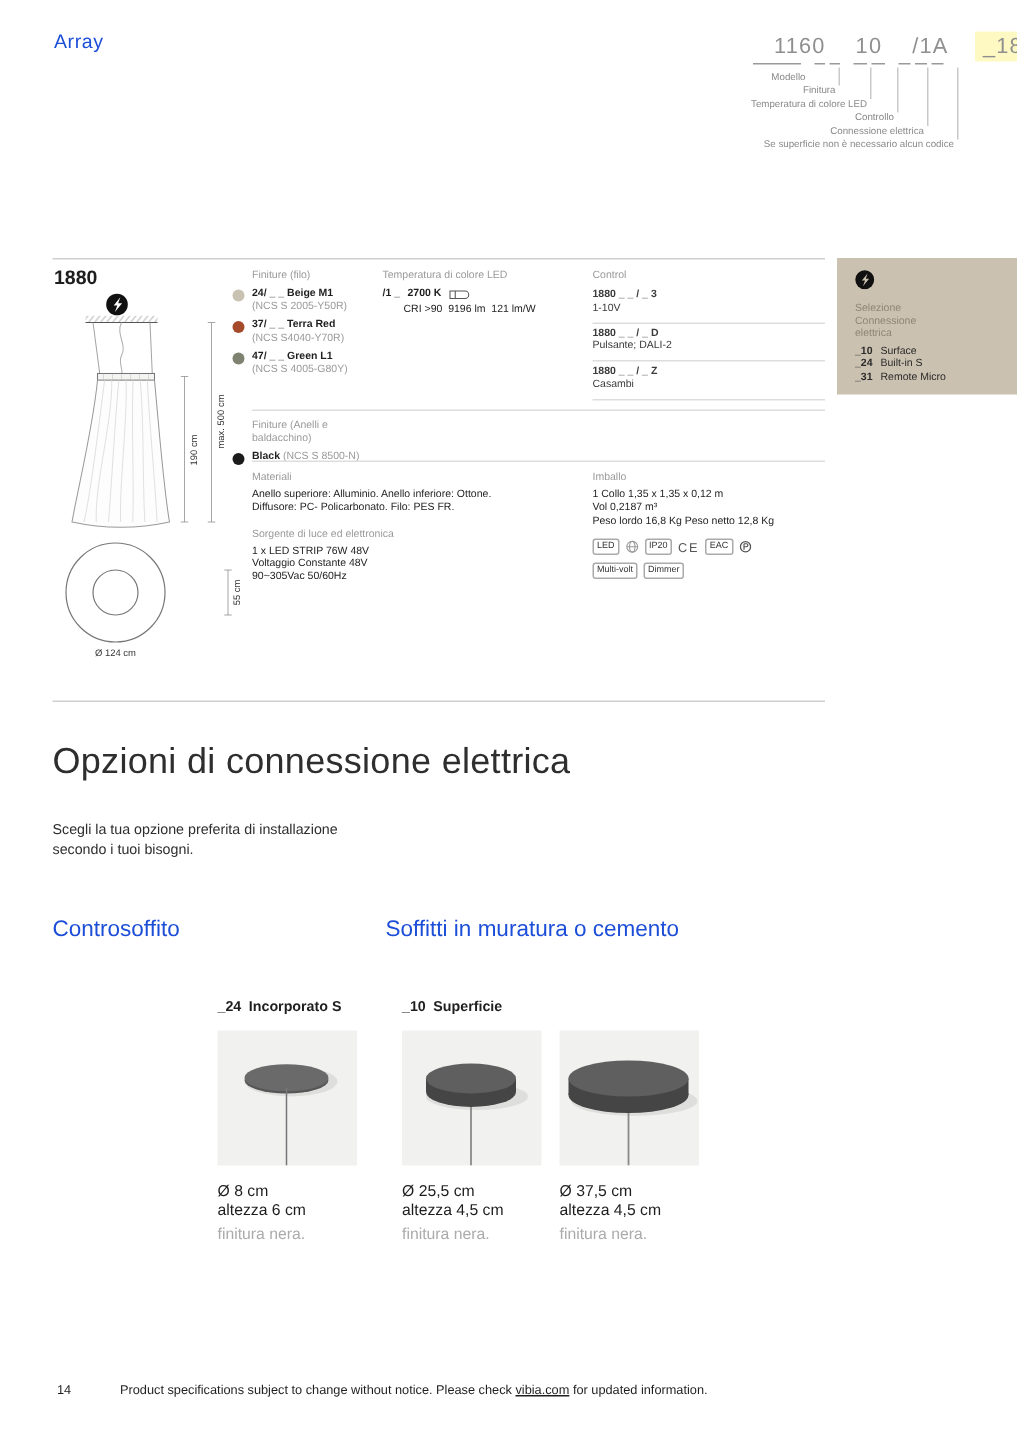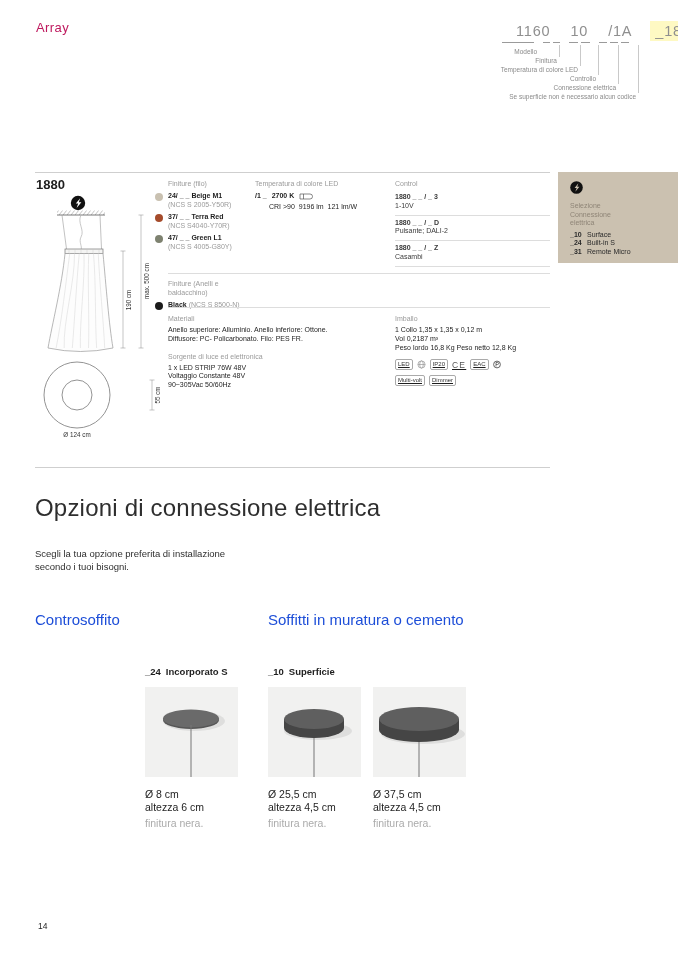--- a/index.html
+++ b/index.html
@@ -4,21 +4,21 @@
 <style>
   * { margin:0; padding:0; box-sizing:border-box; }
   html,body { background:#ffffff; }
   .page {
     position:relative; width:678px; height:959px; background:#fff;
     font-family:"Liberation Sans","DejaVu Sans",sans-serif; color:#1e1e1e; overflow:hidden;
   }
   .abs { position:absolute; }
 
   
-  .page-title { left:36px; top:20px; font-size:13px; letter-spacing:.4px; color:#be185d; }
+  .page-title { left:36px; top:20px; font-size:13px; letter-spacing:.4px; color:#1d4ed8; }
   .code-row { left:516px; top:23px; display:flex; gap:20px; font-size:14.5px; letter-spacing:.8px; color:#8f8f8f; align-items:baseline; }
   .code-seg.hl { padding:2px 5px; margin:-2px -2px; }
   .dash-row { left:502px; top:42px; display:flex; gap:9px; }
   .dash-group { display:flex; gap:3px; }
   .dash { height:1px; background:#9a9a9a; display:inline-block; }
   .code-label { position:absolute; font-size:6.5px; line-height:9px; color:#8a8a8a; white-space:nowrap; }
   .leader { position:absolute; width:1px; background:#c9c9c9; }
 
   
   .rule { height:1px; background:#cfcfcf; }
@@ -45,21 +45,21 @@
   .sel-header { width:54px; font-size:7px; line-height:8.6px; color:#8f8577; margin-top:4px; }
   .sel-items { margin-top:3px; }
   .sel-item { display:flex; font-size:7px; line-height:8.6px; color:#2a2a2a; }
   .sel-code { font-weight:bold; width:17px; }
   .sel-name { width:44px; }
 
   .mat-col { width:220px; }
   .mat-col .col-header { margin-bottom:3px; }
   .imb-col { width:170px; }
   .imb-col .col-header { margin-bottom:3px; }
-  .badge-row { display:flex; align-items:center; gap:4px; margin-top:7px;text-decoration:underline; }
+  .badge-row { display:flex; align-items:center; gap:4px; margin-top:7px; }
   .badge { border:1px solid #aaa; border-radius:2px; padding:1px 2px; font-size:6px; line-height:7px; color:#333; }
   .ce-mark { font-size:8.5px; letter-spacing:1.2px; color:#555; }
 
   
   .opt-title { font-size:24px; font-weight:400; color:#2e2e2e; letter-spacing:.2px; }
   .opt-sub { font-size:9.5px; line-height:13px; color:#2e2e2e; }
   .grp-title { font-size:15px; font-weight:400; color:#1d4ed8; }
   .card { width:93px; }
   .card-title { font-size:9.5px; font-weight:bold; height:12px; white-space:nowrap; }
   .card-title .nm { margin-left:5px; }
@@ -306,21 +306,21 @@
 
   <div class="abs rule" style="left:35px; top:467px; width:515px;"></div>
 
   <div class="abs opt-title" style="left:35px; top:494px;">Opzioni di connessione elettrica</div>
   <div class="abs opt-sub" style="left:35px; top:547px;">
     <div>Scegli la tua opzione preferita di installazione</div>
     <div>secondo i tuoi bisogni.</div>
   </div>
 
   <div class="abs grp-title" style="left:35px; top:611px;">Controsoffito</div>
-  <div class="abs grp-title" style="left:268px; top:611px;">Soffitti in muratura o cemento</div>
+  <div class="abs grp-title" style="left:257px; top:611px;">Soffitti in muratura o cemento</div>
 
 
   <div class="abs card" style="left:145px; top:666px;">
     <div class="card-title"><span>_24</span><span class="nm">Incorporato S</span></div>
     <svg class="card-img" viewBox="0 0 93 90">
       <ellipse cx="49" cy="34" rx="31" ry="10" fill="#000" opacity="0.08"></ellipse>
       <ellipse cx="46" cy="33" rx="28" ry="9" fill="#565656"></ellipse>
       <ellipse cx="46" cy="31.5" rx="28" ry="9" fill="#6a6a6a"></ellipse>
       <line x1="46" y1="38" x2="46" y2="90" stroke="#777" stroke-width="1"></line>
     </svg>
@@ -366,14 +366,17 @@
       <div>Ø 37,5 cm</div>
       <div>altezza 4,5 cm</div>
     </div>
     <div class="card-note">
       <div>finitura nera.</div>
       <div></div>
     </div>
   </div>
 
   <div class="abs footer-text" style="left:38px; top:921px;">14</div>
+  <div class="abs footer-text" style="left:80px; top:921px;">
+    <span>Product specifications subject to change without notice. Please check </span><a href="#">vibia.com</a><span> for updated information.</span>
+  </div>
 
 </div>
 
 </body></html>

